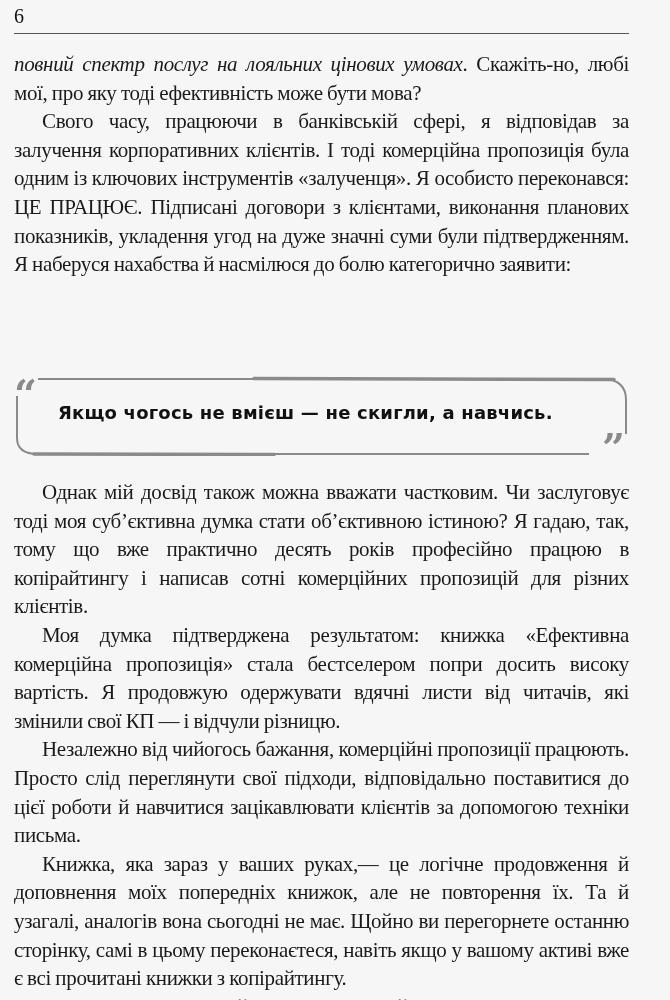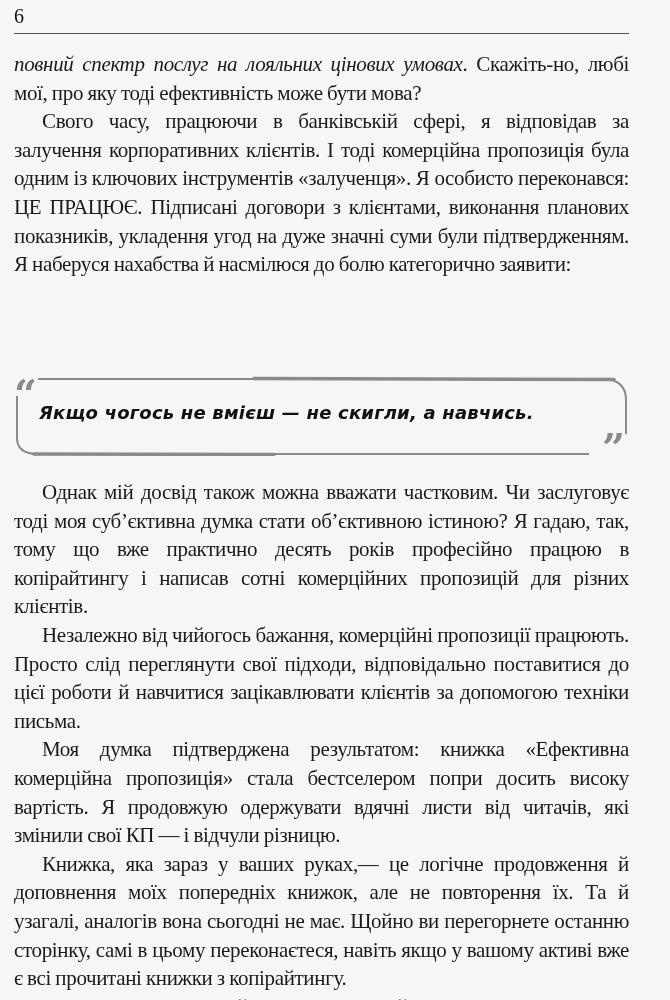--- a/index.html
+++ b/index.html
@@ -28,23 +28,23 @@
   .text-block p.no-indent { text-indent: 0; }
   .text-block em { font-style: italic; }
   .block-top { top: 50px; }
   .block-bottom { top: 478px; }
 
   .quote-box {
     position: absolute; left: 14px; top: 376px; width: 614px; height: 80px;
   }
   .quote-frame { position: absolute; left: 0; top: 0; width: 614px; height: 80px; }
   .quote-text {
-    position: absolute; left: 25px; top: 26px;
+    position: absolute; left: 44px; top: 26px;
     font-family: "DejaVu Sans", "Liberation Sans", sans-serif;
-    font-weight: bold; font-size: 18px; letter-spacing: 0.2px; color: #111; font-style: italic;
+    font-weight: bold; font-size: 18px; letter-spacing: 0.2px; color: #111;
   }
   .quote-open, .quote-close {
     position: absolute; font-family: "DejaVu Serif", serif; font-weight: bold;
     color: #8a8a8a; font-size: 40px; line-height: 40px;
   }
   .quote-open { left: 0px; top: -2px; }
   .quote-close { left: 588px; top: 52px; }
 </style>
 </head>
 <body>
@@ -68,19 +68,19 @@
       <path d="M3 20 L3 62 Q3 78 24 78 L575 78" fill="none" stroke="#8a8a8a" stroke-width="2"></path>
       <path d="M20 78 L260 78.5" fill="none" stroke="#8a8a8a" stroke-width="3.5" stroke-linecap="round"></path>
     </svg>
     <span class="quote-open">“</span>
     <span class="quote-text">Якщо чогось не вмієш — не скигли, а навчись.</span>
     <span class="quote-close">”</span>
   </div>
 
   <div class="text-block block-bottom">
     <p>Однак мій досвід також можна вважати частковим. Чи заслуговує тоді моя суб’єктивна думка стати об’єктивною істиною? Я гадаю, так, тому що вже практично десять років професійно працюю в копірайтингу і написав сотні комерційних пропозицій для різних клієнтів.</p>
+    <p>Моя думка підтверджена результатом: книжка «Ефективна комерційна пропозиція» стала бестселером попри досить високу вартість. Я продовжую одержувати вдячні листи від читачів, які змінили свої КП — і відчули різницю.</p>
     <p>Незалежно від чийогось бажання, комерційні пропозиції працюють. Просто слід переглянути свої підходи, відповідально поставитися до цієї роботи й навчитися зацікавлювати клієнтів за допомогою техніки письма.</p>
-    <p>Моя думка підтверджена результатом: книжка «Ефективна комерційна пропозиція» стала бестселером попри досить високу вартість. Я продовжую одержувати вдячні листи від читачів, які змінили свої КП — і відчули різницю.</p>
     <p>Книжка, яка зараз у ваших руках,— це логічне продовження й доповнення моїх попередніх книжок, але не повторення їх. Та й узагалі, аналогів вона сьогодні не має. Щойно ви перегорнете останню сторінку, самі в цьому переконаєтеся, навіть якщо у вашому активі вже є всі прочитані книжки з копірайтингу.</p>
     <p>Інтернет завантажений тисячами статей на тему «Як написати комерційну пропозицію». Однак, гадаю, ви вже встигли звернути увагу, що вони містять загальну інформацію вступного характеру.</p>
   </div>
 
 </div>
 
 </body></html>

